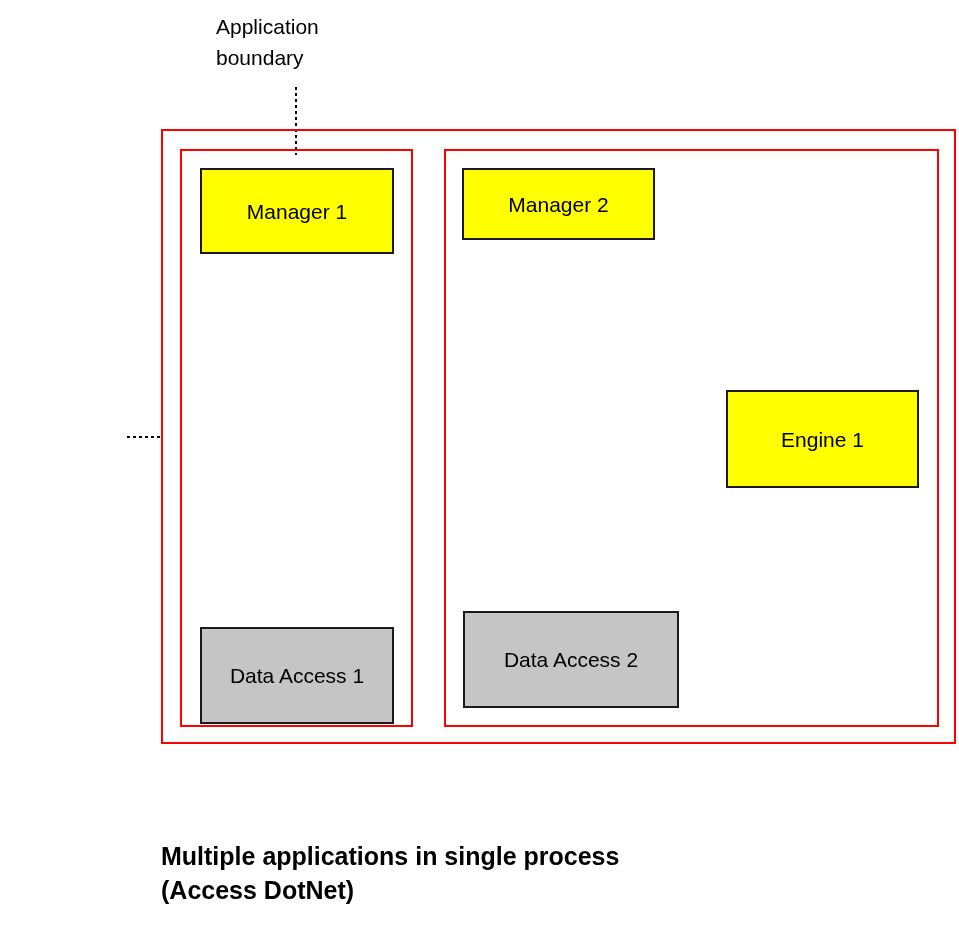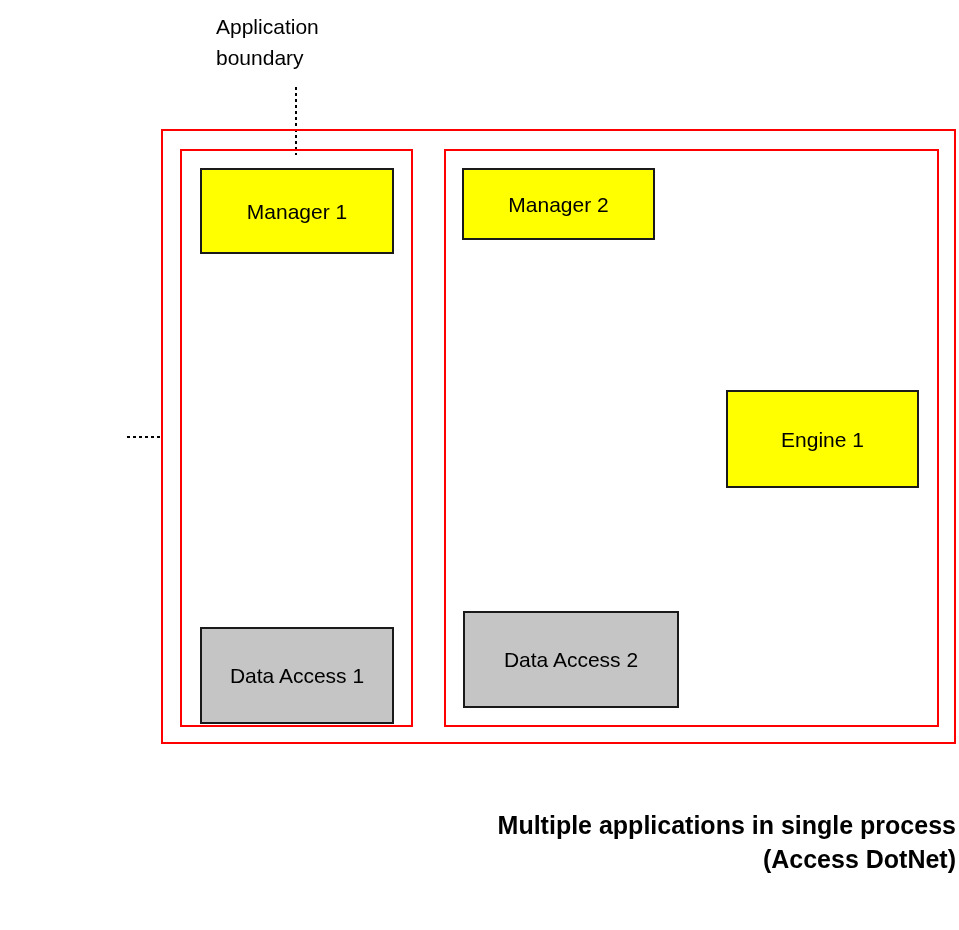--- a/index.html
+++ b/index.html
@@ -82,23 +82,23 @@
     left: 127px; top: 436px;
     width: 35px; height: 2px;
     background: repeating-linear-gradient(
       to right,
       var(--text-black, #000) 0 3px,
       transparent 3px 6px);
   }
   
   .caption {
     position: absolute;
-    left: 161px; top: 808px;
+    left: 161px; top: 839px;
     width: 795px;
-    text-align: right;
+    text-align: left;
     font-size: 25px;
     line-height: 34px;
     font-weight: bold;
     color: var(--text-black, #000);
   }
 </style>
 </head>
 <body>
 
 <div class="diagram">

